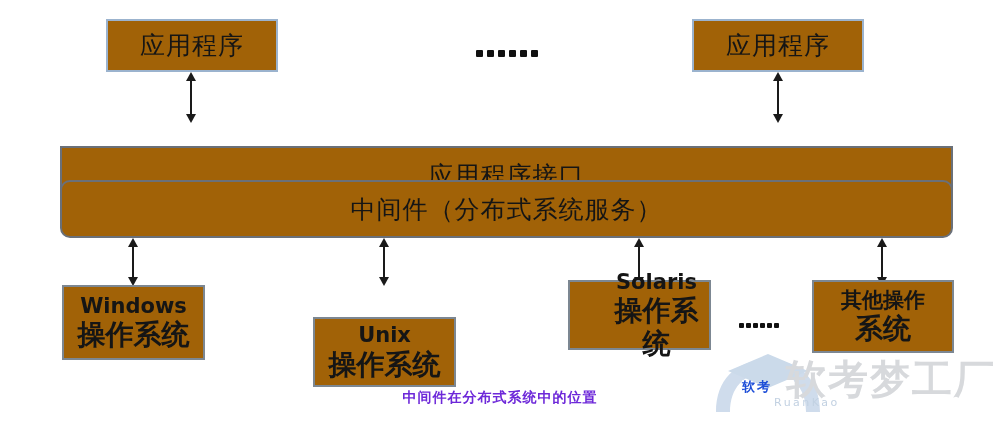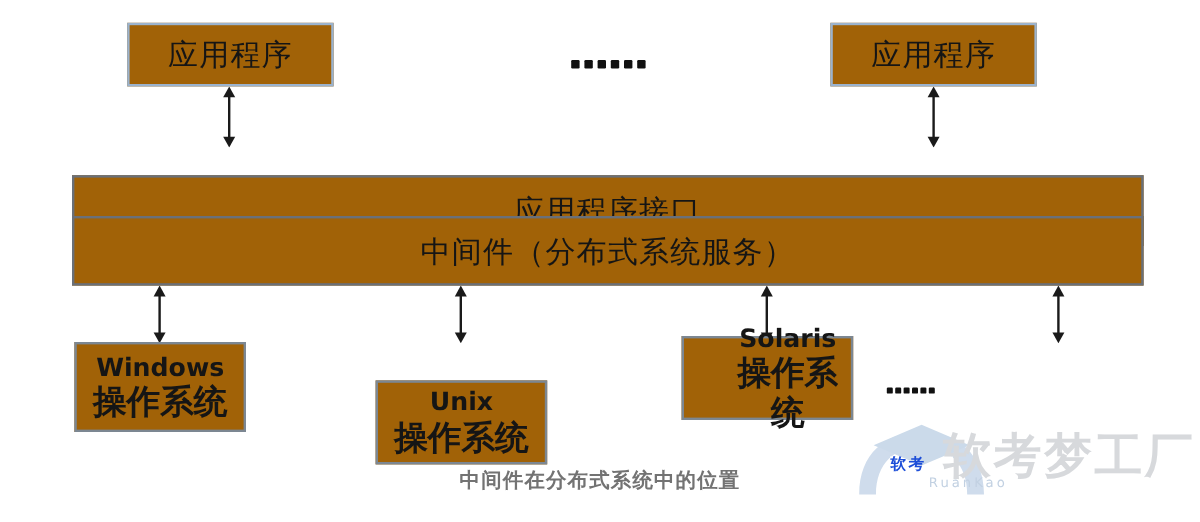--- a/index.html
+++ b/index.html
@@ -88,23 +88,23 @@
     position: absolute;
     z-index: 4;
   }
   .arrow svg { display: block; }
 
   
   .caption {
     position: absolute;
     width: 100%;
     text-align: center;
-    font-size: 17px;
-    font-weight: 700;
-    color: #737373;
+    font-size: 14px;
+    font-weight: 700;
+    color: #6d28d9;
     font-family: "DejaVu Sans", "Liberation Sans", sans-serif;
     letter-spacing: 1px;
     z-index: 7;
   }
 
   
   .wm-text {
     position: absolute;
     font-size: 40px;
     font-weight: 700;
@@ -183,21 +183,21 @@
       <line x1="8" y1="6" x2="8" y2="45" stroke="#1a1a1a" stroke-width="2"></line>
       <polygon points="8,0 3,9 13,9" fill="#1a1a1a"></polygon>
       <polygon points="8,51 3,42 13,42" fill="#1a1a1a"></polygon>
     </svg>
   </div>
 
   <div class="box bar" style="left:60px; top:122px; width:893px; height:59px;margin-top:24px;">
     <span>应用程序接口</span>
   </div>
 
-  <div class="box bar" style="left:60px; top:180px; width:893px; height:58px;">
+  <div class="box bar" style="left:60px; top:180px; width:893px; height:58px;border-radius:10px;">
     <span>中间件（分布式系统服务）</span>
   </div>
 
   <div class="arrow" style="left:125px; top:238px;">
     <svg width="16" height="48" viewBox="0 0 16 48">
       <line x1="8" y1="6" x2="8" y2="42" stroke="#1a1a1a" stroke-width="2"></line>
       <polygon points="8,0 3,9 13,9" fill="#1a1a1a"></polygon>
       <polygon points="8,48 3,39 13,39" fill="#1a1a1a"></polygon>
     </svg>
   </div>
@@ -234,20 +234,24 @@
   <div class="box os-box" style="left:313px; top:285px; width:143px; height:70px;margin-top:32px;">
     <span class="os-line1">Unix</span>
     <span class="os-line2">操作系统</span>
   </div>
 
   <div class="box os-box" style="left:568px; top:280px; width:143px; height:70px;padding-left:34px;">
     <span class="os-line1">Solaris</span>
     <span class="os-line2">操作系统</span>
   </div>
 
+  <div class="box os-box" style="left:812px; top:280px; width:142px; height:73px;">
+    <span class="os-line1">其他操作</span>
+    <span class="os-line2">系统</span>
+  </div>
 
   <div class="dots dots-small" style="left:739px; top:323px;">
     <i></i>
       <i></i>
       <i></i>
       <i></i>
       <i></i>
       <i></i>
   </div>
 

